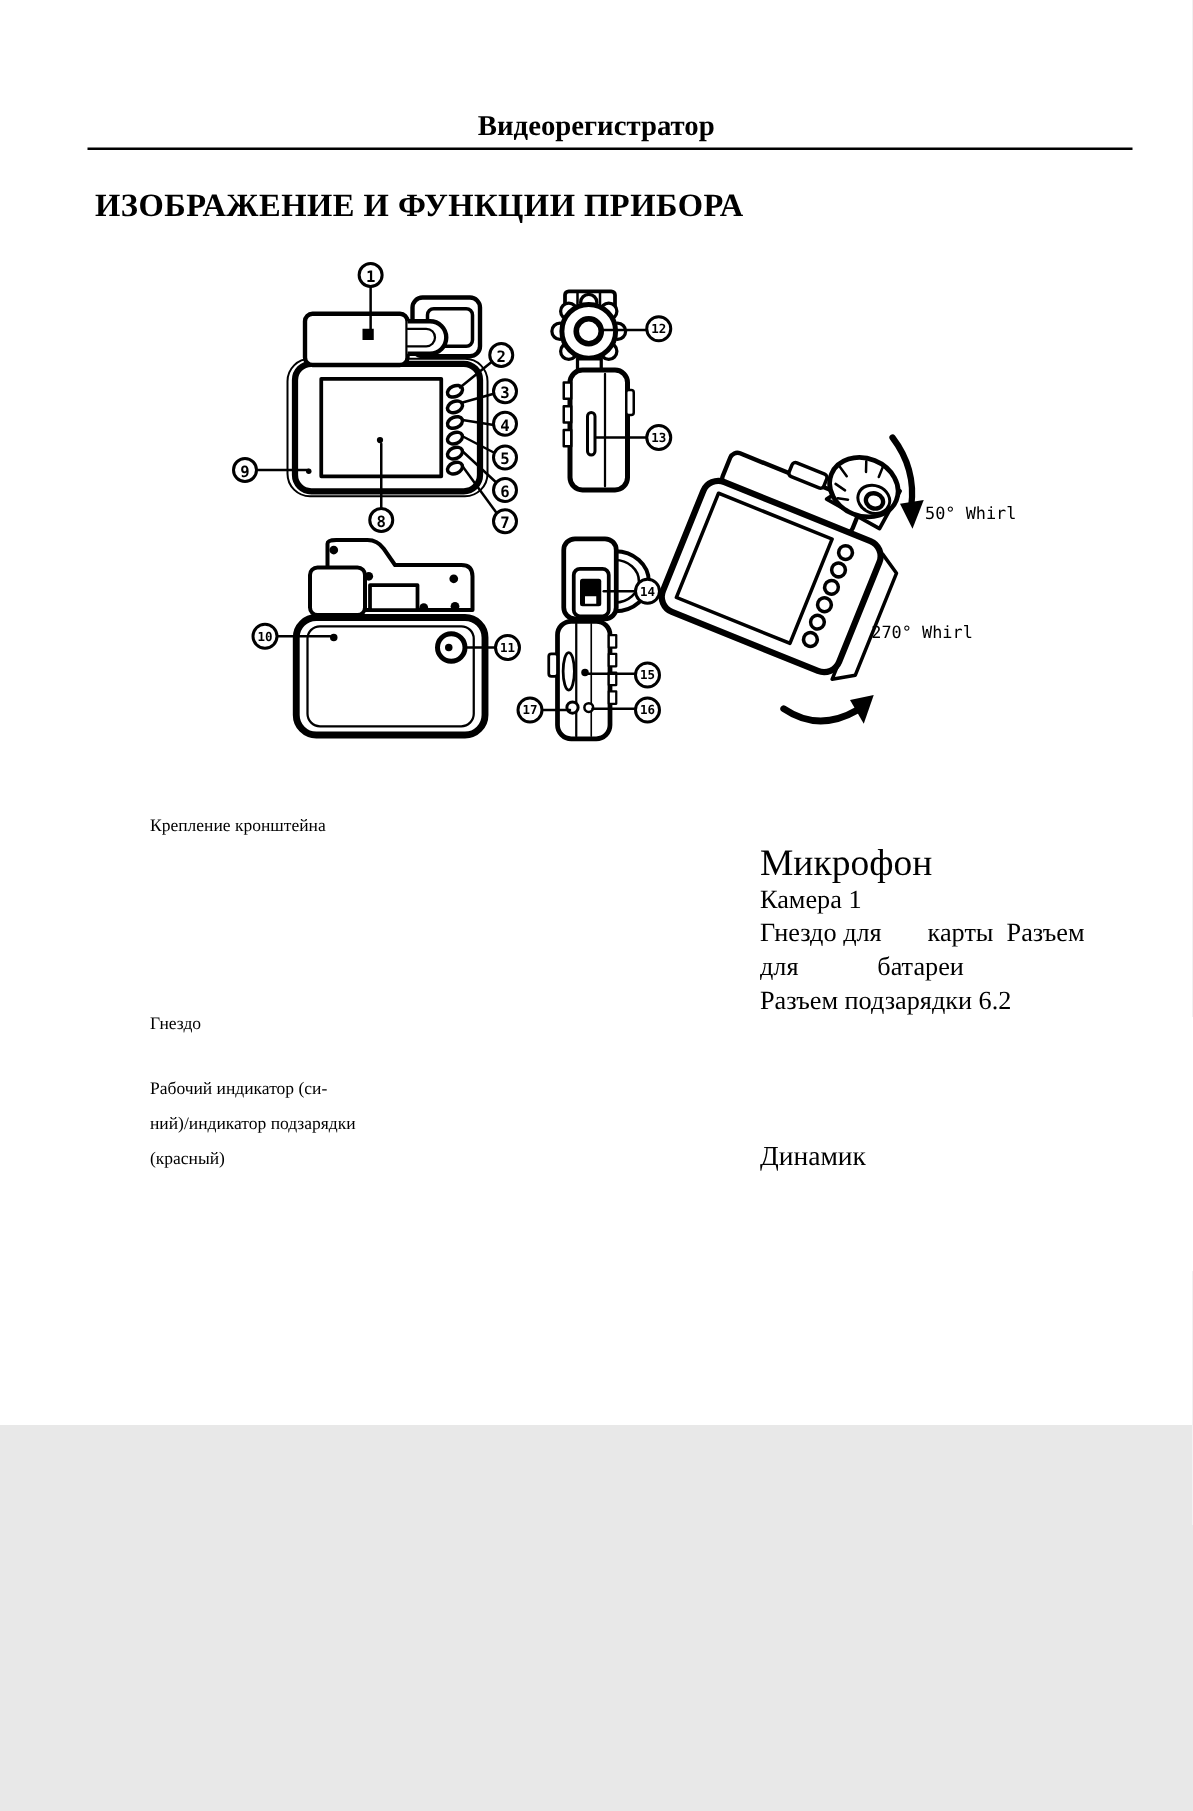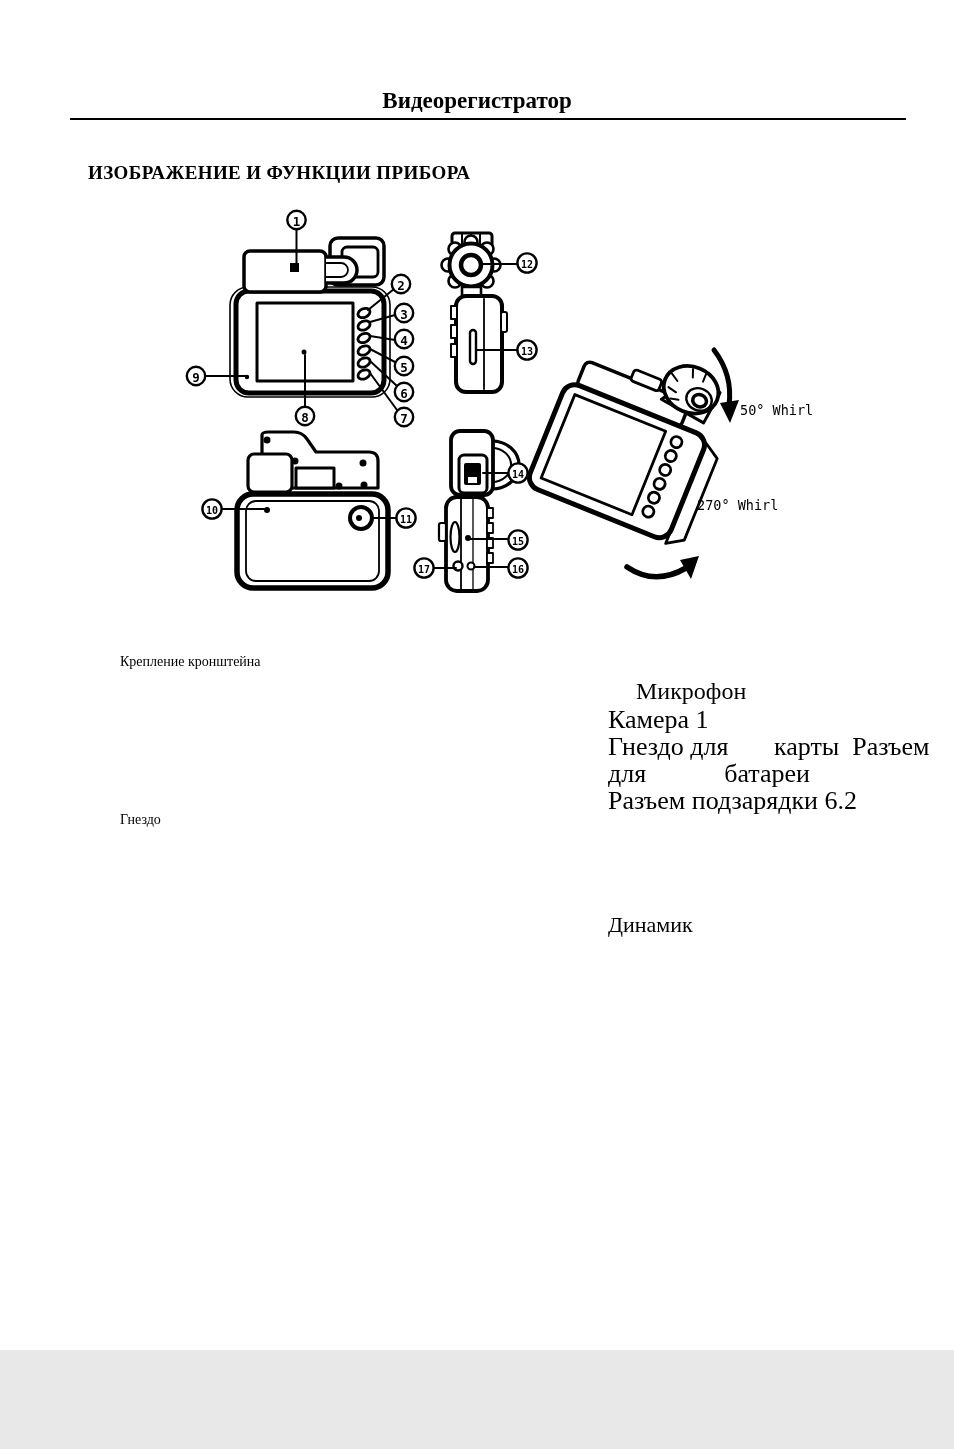--- a/index.html
+++ b/index.html
@@ -1,37 +1,37 @@
 <!DOCTYPE html>
 <html><head>
 <meta charset="utf-8">
 <style>
   html,body{margin:0;padding:0;background:#e8e8e8;}
   .page{
-    position:relative;width:954px;height:1350px;background:#ffffff;
+    position:relative;width:954px;height:1140px;background:#ffffff;
     font-family:"Liberation Serif", serif;color:#000;overflow:hidden;margin:0 auto;
   }
   .header-title{
     position:absolute;top:88px;left:0;width:100%;text-align:center;
     font-size:23px;font-weight:bold;
   }
   .header-rule{
     position:absolute;top:118px;left:70px;width:836px;height:2px;background:#000;
   }
   .section-title{
-    position:absolute;top:146px;left:72px;font-size:19px;font-weight:bold;
-    letter-spacing:.4px;margin:16px;
+    position:absolute;top:146px;left:72px;font-size:26px;font-weight:bold;
+    letter-spacing:.4px;margin:4px;
   }
   .lbl{position:absolute;font-size:14px;line-height:28px;white-space:pre-wrap;}
   .lbl-bracket{left:120px;top:648px;}
   .lbl-button{left:120px;top:806px;}
   .lbl-indicator{left:120px;top:858px;}
   .right-col{position:absolute;left:608px;top:676px;}
-  .lbl-mic{font-size:24px;line-height:30px;white-space:pre-wrap;margin-left:28px;}
-  .right-col .rline{font-size:26px;line-height:27px;white-space:pre-wrap;}
+  .lbl-mic{font-size:30px;line-height:30px;white-space:pre-wrap;}
+  .right-col .rline{font-size:21px;line-height:27px;white-space:pre-wrap;}
   .lbl-speaker{left:608px;top:911px;font-size:22px;}
   svg{position:absolute;left:180px;top:195px;overflow:visible;}
   .s{stroke:#000;fill:none;stroke-linecap:round;stroke-linejoin:round;}
   .sf{stroke:#000;fill:#fff;stroke-linejoin:round;}
   .f{fill:#000;stroke:none;}
   .co{fill:#fff;stroke:#000;stroke-width:2.4;}
   .cot{font-family:"DejaVu Sans Mono",monospace;font-weight:bold;font-size:12.5px;
        text-anchor:middle;dominant-baseline:central;fill:#000;}
   .cot2{font-size:10px;}
   .whirl{font-family:"DejaVu Sans Mono",monospace;font-size:13.5px;fill:#000;}
@@ -211,20 +211,23 @@
         <text class="cot cot2" x="518" y="541">15</text>
       <circle class="co" cx="518" cy="568" r="9.6"></circle>
         <text class="cot cot2" x="518" y="569">16</text>
       <circle class="co" cx="424" cy="568" r="9.6"></circle>
         <text class="cot cot2" x="424" y="569">17</text>
     </g>
   </svg>
 
   <div class="lbl lbl-bracket">Крепление кронштейна</div>
   <div class="lbl lbl-button">Гнездо</div>
+  <div class="lbl lbl-indicator">Рабочий индикатор (си-
+ний)/индикатор подзарядки
+(красный)</div>
 
   <div class="right-col">
     <div class="lbl-mic">Микрофон</div>
     <div class="rline">Камера 1</div>
     <div class="rline">Гнездо для       карты  Разъем
 для            батареи</div>
     <div class="rline">Разъем подзарядки 6.2</div>
   </div>
 
   <div class="lbl lbl-speaker">Динамик</div>

